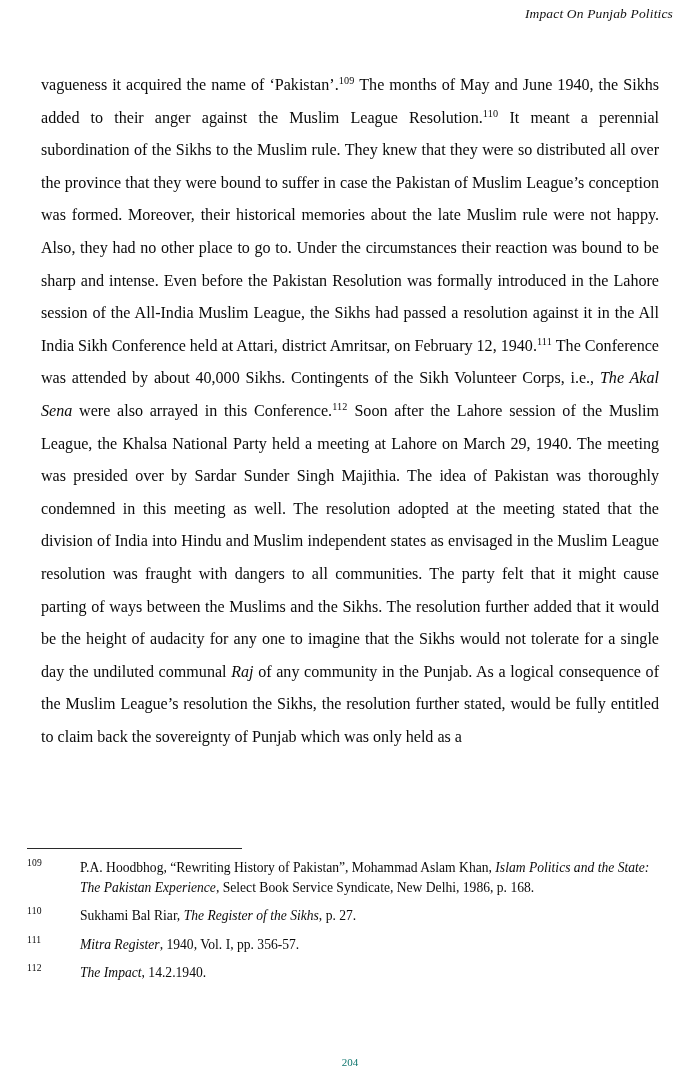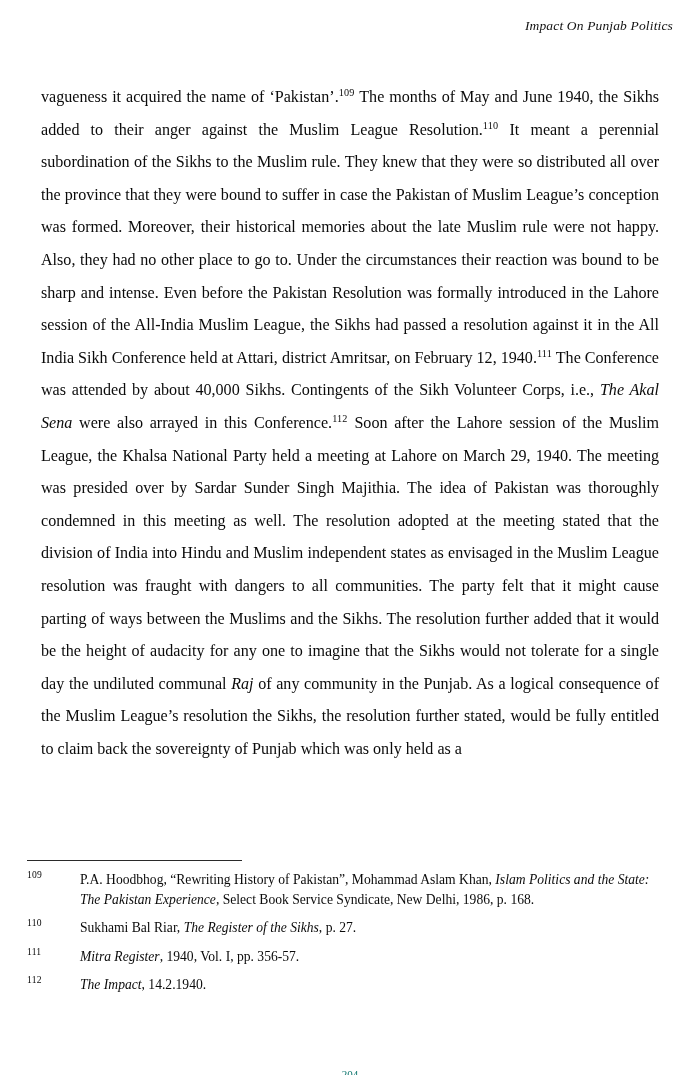--- a/index.html
+++ b/index.html
@@ -11,21 +11,21 @@
     width: 700px;
     height: 1075px;
     position: relative;
     font-family: "Liberation Serif", "DejaVu Serif", serif;
     color: #0a0a0a;
     overflow: hidden;
   }
 
   .page {
     position: absolute;
-    left: 0; top: 12px;
+    left: 0; top: 0;
     width: 700px;
     height: 954px;
     border-radius: 23px;
   }
 
   
   .running-header {
     position: absolute;
     left: 27px;
     top: 6px;

